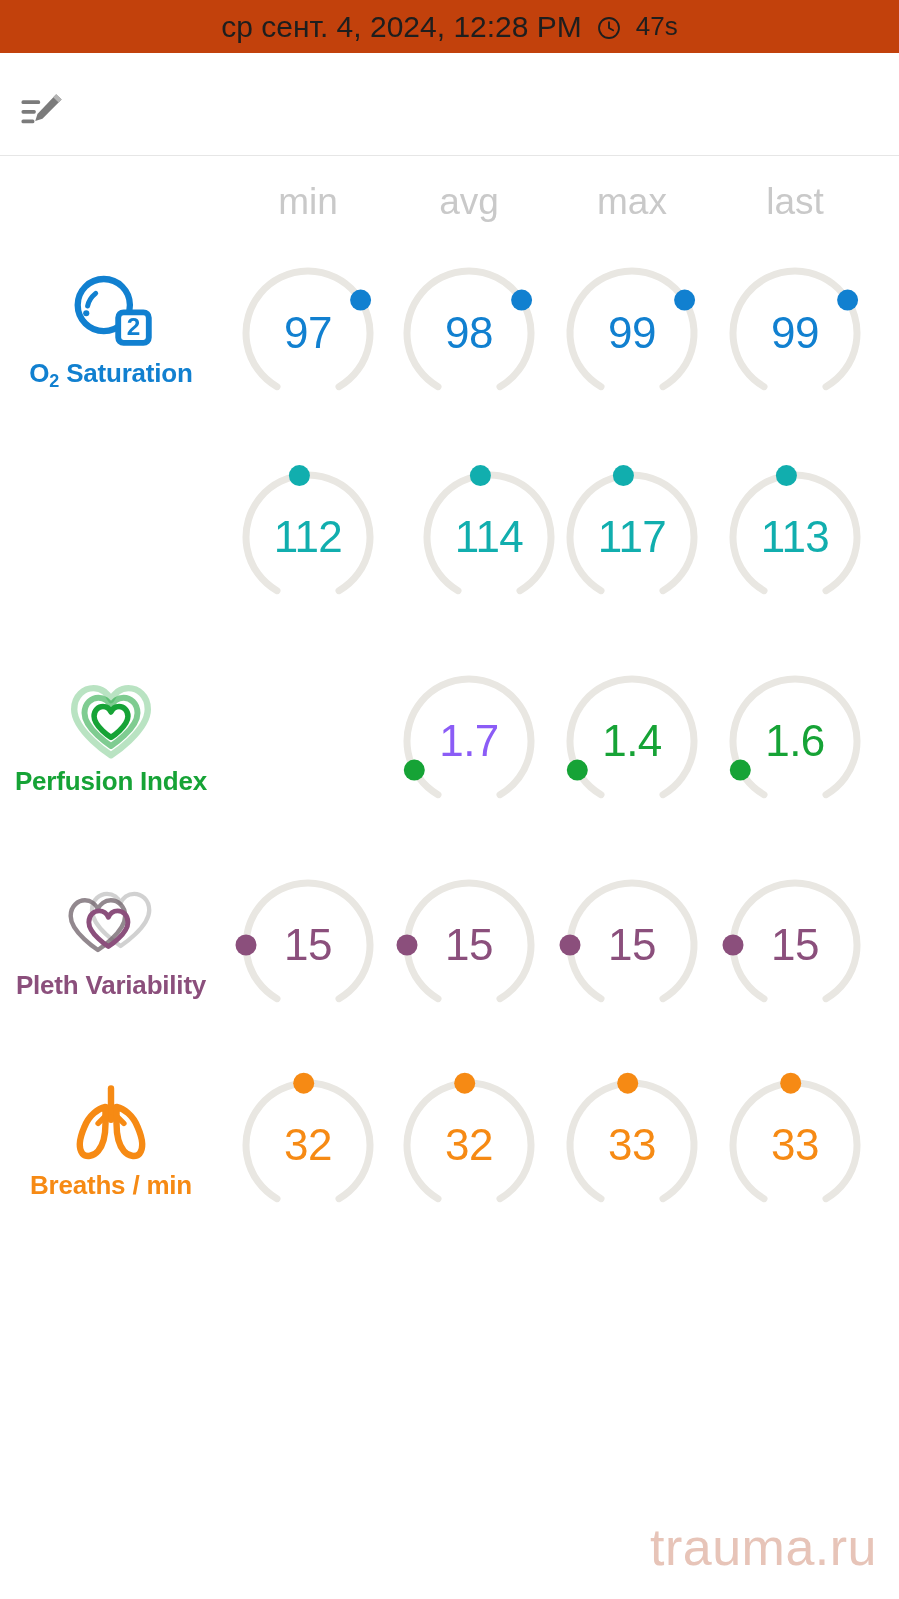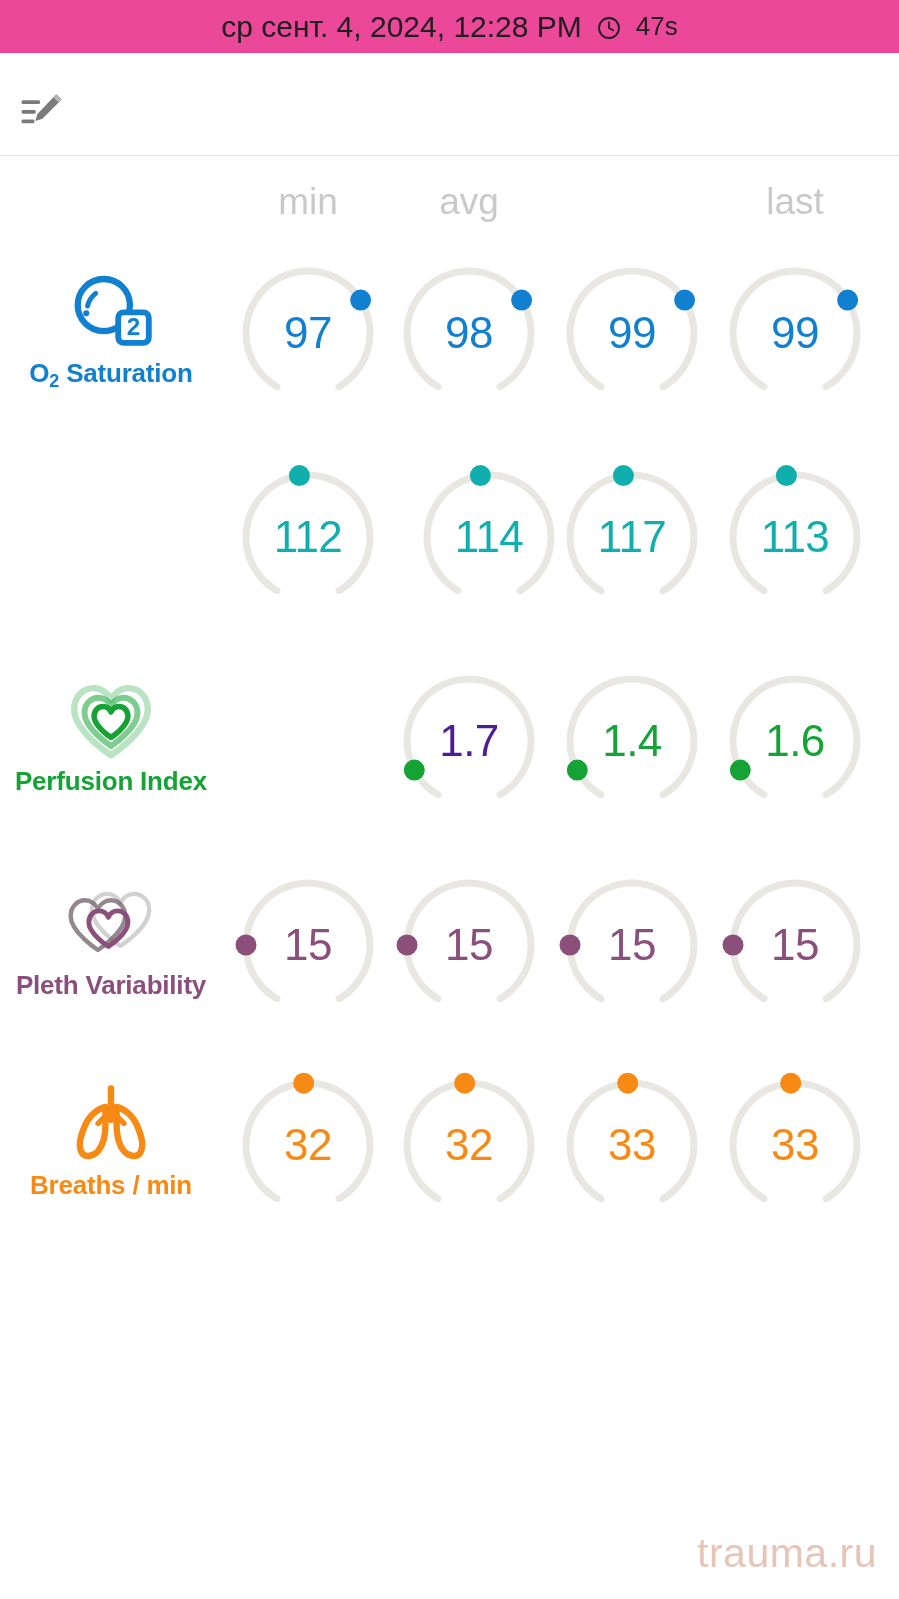--- a/index.html
+++ b/index.html
@@ -18,21 +18,21 @@
     height: 1599px;
     background: #ffffff;
   }
 
   
   .titlebar {
     position: absolute;
     top: 0; left: 0;
     width: 899px;
     height: 53px;
-    background: #ec4899;
+    background: #c2410c;
     display: flex;
     align-items: center;
     justify-content: center;
     gap: 14px;
   }
   .titlebar-date {
     font-size: 30px;
     color: #1e1e1e;
     letter-spacing: 0px;
     white-space: nowrap;
@@ -160,21 +160,21 @@
     font-size: 44px;
     line-height: 1;
     letter-spacing: -0.5px;
   }
 
   
   .watermark {
     position: absolute;
     right: 22px;
     bottom: 22px;
-    font-size: 41px;
+    font-size: 52px;
     color: #e7c4b8;
     letter-spacing: 0.5px;
     user-select: none;
   }
 </style>
 </head>
 <body>
 
 <div id="app">
 
@@ -203,20 +203,21 @@
             <path d="M25.2 2.2 L29.0 6.0 L26.9 8.1 L23.1 4.3 Z" fill="#b5b5b5"></path>
           </g>
         </svg>
       </span>
     </div>
   </div>
 
   <div class="col-headers">
     <div class="col-header" style="left:226px">min</div>
     <div class="col-header" style="left:387px">avg</div>
+    <div class="col-header" style="left:550px">max</div>
     <div class="col-header" style="left:713px">last</div>
   </div>
 
   <div id="rows">
       <div class="metric-row" style="top: 230px;">
         <div class="metric-label-block">
           <div class="metric-icon">
             <svg viewBox="0 0 100 92" width="90" height="83">
               <circle cx="42" cy="40" r="29" fill="none" stroke="#1180d0" stroke-width="7"></circle>
               <path d="M33 27 C28 31 25 36 24 41" fill="none" stroke="#1180d0" stroke-width="5.5" stroke-linecap="round"></path>
@@ -295,21 +296,21 @@
               <path transform="translate(50,50) scale(0.46) translate(-50,-46)" d="M50 82 C50 82 10 56 10 32 C10 17 21 9 31 9 C40 9 47 15 50 22 C53 15 60 9 69 9 C79 9 90 17 90 32 C90 56 50 82 50 82 Z" fill="none" stroke="#16a336" stroke-width="13" stroke-opacity="1" stroke-linejoin="round"></path>
             </svg>
           </div>
           <div class="metric-name" style="color: rgb(22, 163, 54);">Perfusion Index</div>
         </div>
         <div class="gauge" style="left: 387px;">
           <svg viewBox="0 0 164 150">
             <path d="M51.0 128.7 A62 62 0 1 1 113.0 128.7" fill="none" stroke="#e9e7e2" stroke-width="7" stroke-linecap="round"></path>
             <circle cx="27.3" cy="104.1" r="10.5" fill="#16a336"></circle>
           </svg>
-          <div class="gauge-value" style="color: #4c1d95;">1.7</div>
+          <div class="gauge-value" style="color: #8b5cf6;">1.7</div>
         </div>
         <div class="gauge" style="left: 550px;">
           <svg viewBox="0 0 164 150">
             <path d="M51.0 128.7 A62 62 0 1 1 113.0 128.7" fill="none" stroke="#e9e7e2" stroke-width="7" stroke-linecap="round"></path>
             <circle cx="27.3" cy="104.1" r="10.5" fill="#16a336"></circle>
           </svg>
           <div class="gauge-value" style="color: rgb(22, 163, 54);">1.4</div>
         </div>
         <div class="gauge" style="left: 713px;">
           <svg viewBox="0 0 164 150">

